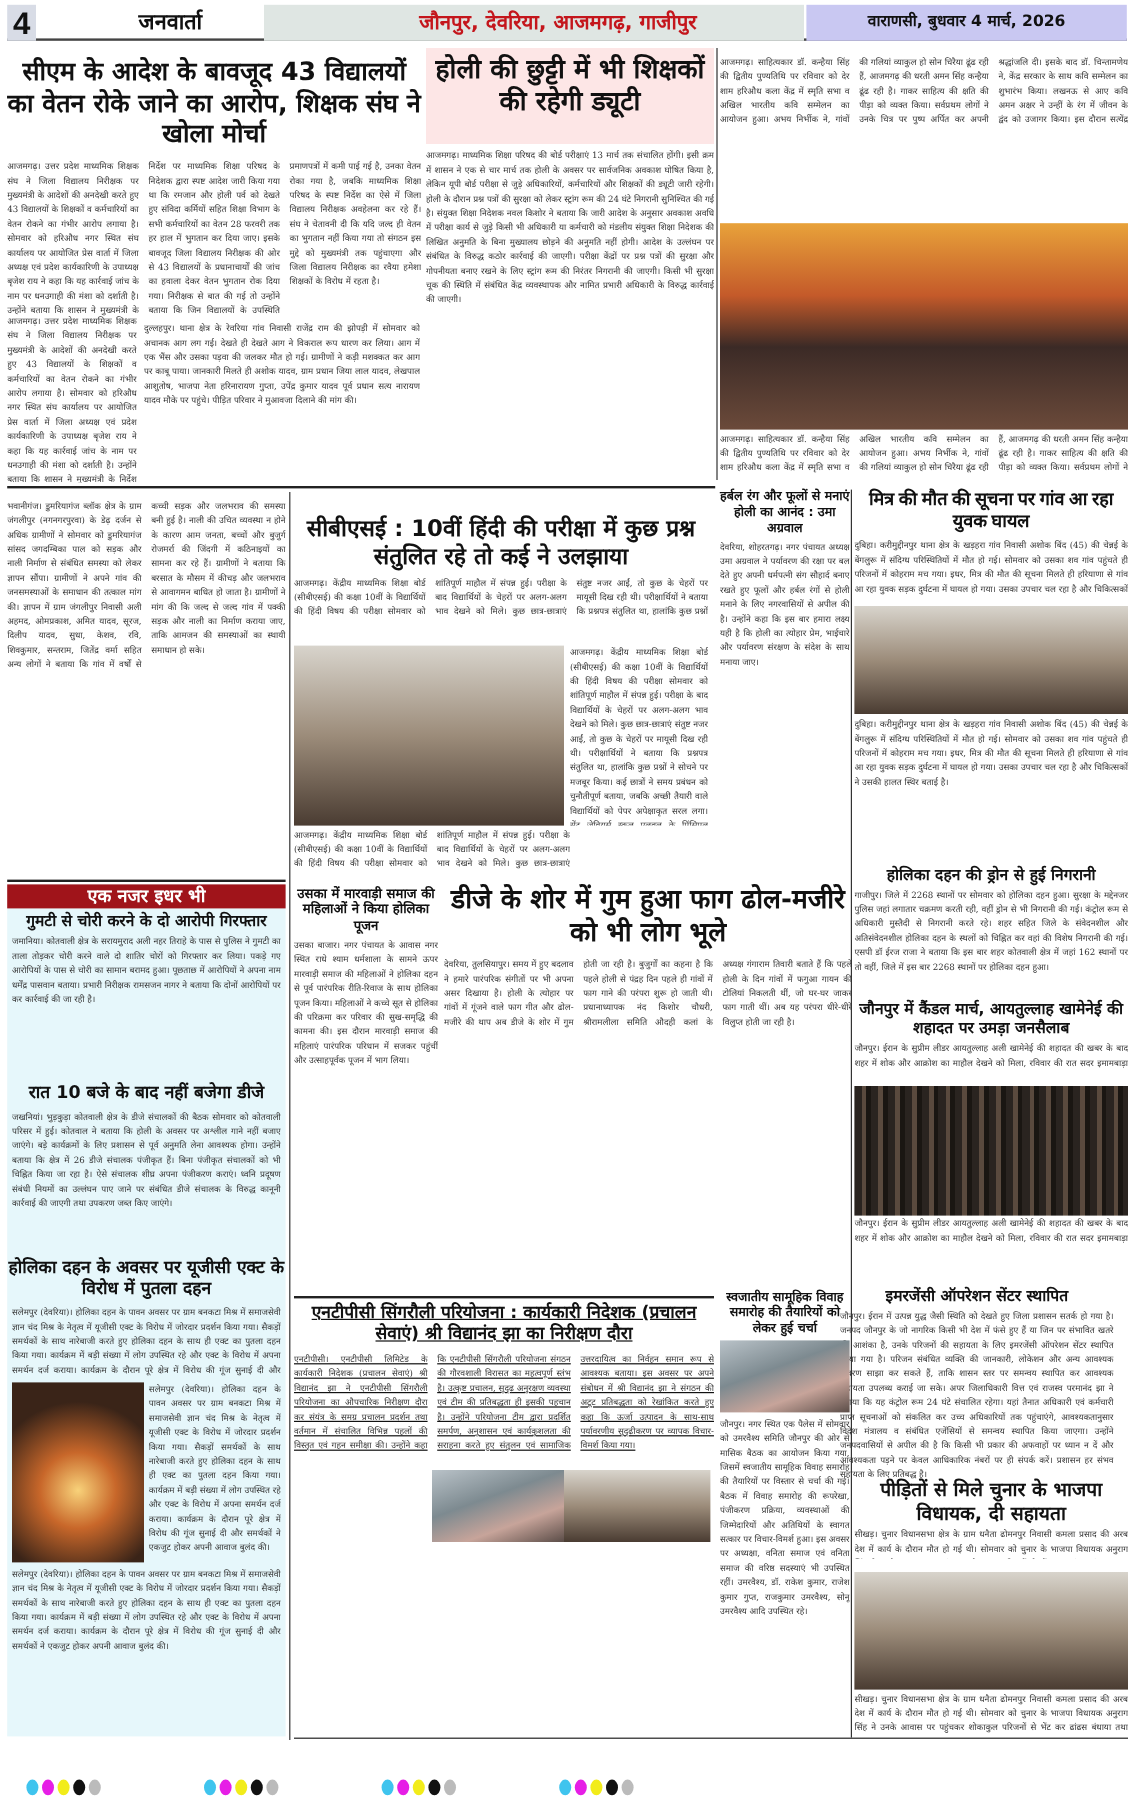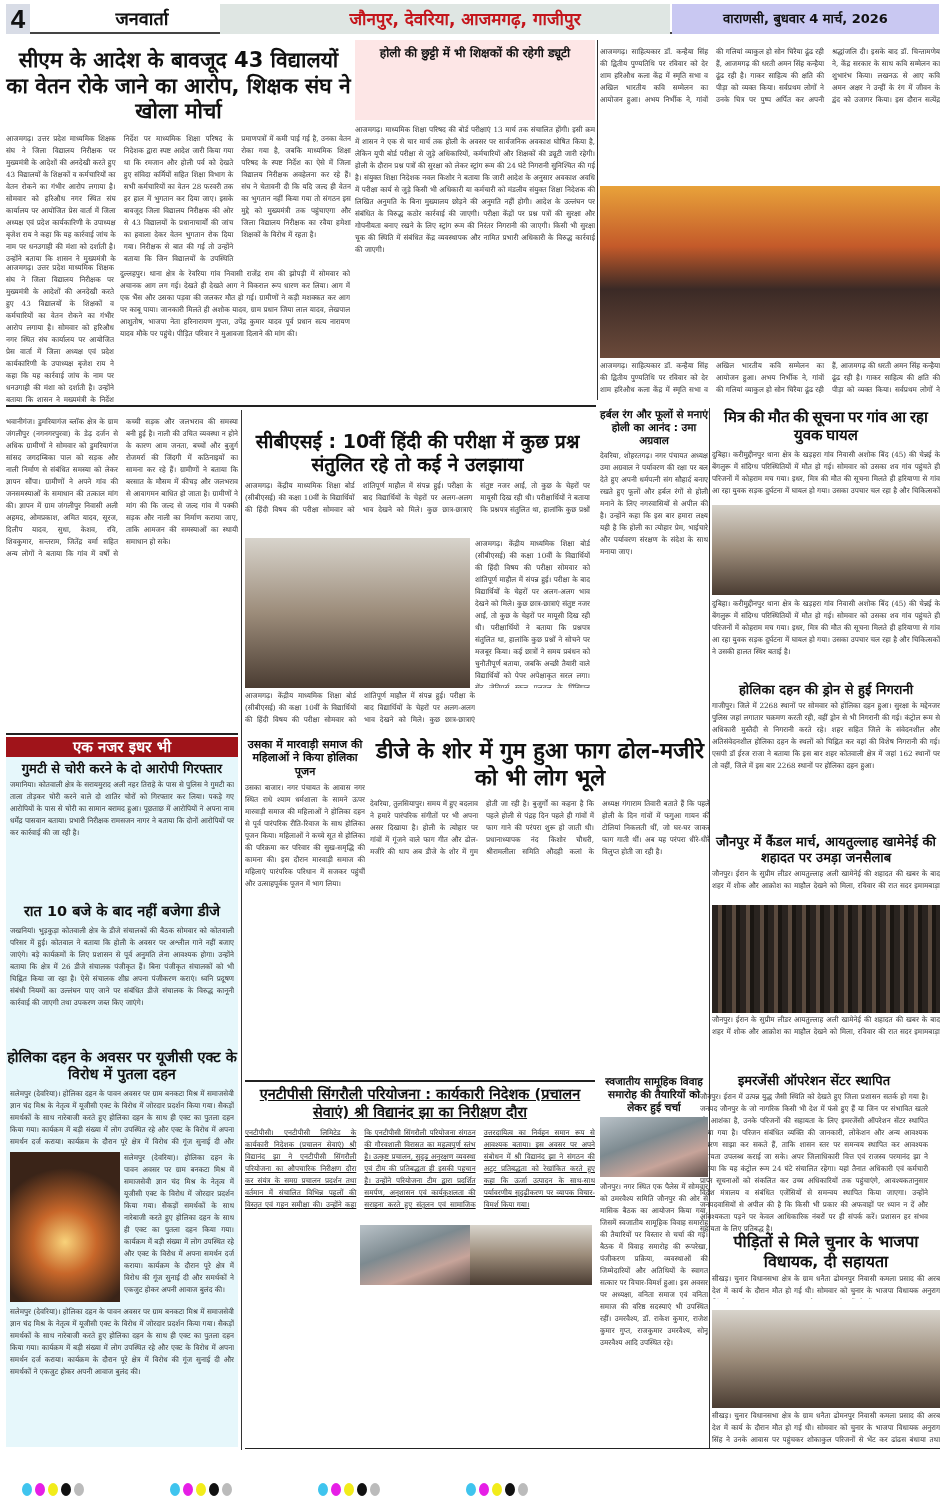--- a/index.html
+++ b/index.html
@@ -42,21 +42,21 @@
   <div class="hl" style="font-size:21px;">सीएम के आदेश के बावजूद 43 विद्यालयों का वेतन रोके जाने का आरोप, शिक्षक संघ ने खोला मोर्चा</div>
   <div class="body-text cols3" style="height:160px;margin-top:8px;">आजमगढ़। उत्तर प्रदेश माध्यमिक शिक्षक संघ ने जिला विद्यालय निरीक्षक पर मुख्यमंत्री के आदेशों की अनदेखी करते हुए 43 विद्यालयों के शिक्षकों व कर्मचारियों का वेतन रोकने का गंभीर आरोप लगाया है। सोमवार को हरिऔध नगर स्थित संघ कार्यालय पर आयोजित प्रेस वार्ता में जिला अध्यक्ष एवं प्रदेश कार्यकारिणी के उपाध्यक्ष बृजेश राय ने कहा कि यह कार्रवाई जांच के नाम पर धनउगाही की मंशा को दर्शाती है। उन्होंने बताया कि शासन ने मुख्यमंत्री के निर्देश पर माध्यमिक शिक्षा परिषद के निदेशक द्वारा स्पष्ट आदेश जारी किया गया था कि रमजान और होली पर्व को देखते हुए संविदा कर्मियों सहित शिक्षा विभाग के सभी कर्मचारियों का वेतन 28 फरवरी तक हर हाल में भुगतान कर दिया जाए। इसके बावजूद जिला विद्यालय निरीक्षक की ओर से 43 विद्यालयों के प्रधानाचार्यों की जांच का हवाला देकर वेतन भुगतान रोक दिया गया। निरीक्षक से बात की गई तो उन्होंने बताया कि जिन विद्यालयों के उपस्थिति प्रमाणपत्रों में कमी पाई गई है, उनका वेतन रोका गया है, जबकि माध्यमिक शिक्षा परिषद के स्पष्ट निर्देश का ऐसे में जिला विद्यालय निरीक्षक अवहेलना कर रहे हैं। संघ ने चेतावनी दी कि यदि जल्द ही वेतन का भुगतान नहीं किया गया तो संगठन इस मुद्दे को मुख्यमंत्री तक पहुंचाएगा और जिला विद्यालय निरीक्षक का रवैया हमेशा शिक्षकों के विरोध में रहता है।</div>
 </div>
 
 <div class="abs" style="left:120px;top:262px;width:230px;">
   <div class="body-text" style="height:72px;margin-top:6px;">दुल्लहपुर। थाना क्षेत्र के रेवरिया गांव निवासी राजेंद्र राम की झोपड़ी में सोमवार को अचानक आग लग गई। देखते ही देखते आग ने विकराल रूप धारण कर लिया। आग में एक भैंस और उसका पड़वा की जलकर मौत हो गई। ग्रामीणों ने कड़ी मशक्कत कर आग पर काबू पाया। जानकारी मिलते ही अशोक यादव, ग्राम प्रधान जिया लाल यादव, लेखपाल आशुतोष, भाजपा नेता हरिनारायण गुप्ता, उपेंद्र कुमार यादव पूर्व प्रधान सत्य नारायण यादव मौके पर पहुंचे। पीड़ित परिवार ने मुआवजा दिलाने की मांग की।</div>
 </div>
 <div class="abs body-text cols1" style="left:6px;top:262px;width:108px;height:140px;">आजमगढ़। उत्तर प्रदेश माध्यमिक शिक्षक संघ ने जिला विद्यालय निरीक्षक पर मुख्यमंत्री के आदेशों की अनदेखी करते हुए 43 विद्यालयों के शिक्षकों व कर्मचारियों का वेतन रोकने का गंभीर आरोप लगाया है। सोमवार को हरिऔध नगर स्थित संघ कार्यालय पर आयोजित प्रेस वार्ता में जिला अध्यक्ष एवं प्रदेश कार्यकारिणी के उपाध्यक्ष बृजेश राय ने कहा कि यह कार्रवाई जांच के नाम पर धनउगाही की मंशा को दर्शाती है। उन्होंने बताया कि शासन ने मुख्यमंत्री के निर्देश पर माध्यमिक शिक्षा परिषद के निदेशक द्वारा स्पष्ट आदेश जारी किया गया था कि रमजान और होली पर्व को देखते हुए संविदा कर्मियों सहित शिक्षा विभाग के सभी कर्मचारियों का वेतन 28 फरवरी तक हर हाल में भुगतान कर दिया जाए। इसके बावजूद जिला विद्यालय निरीक्षक की ओर से 43 विद्यालयों के प्रधानाचार्यों की जांच का हवाला देकर वेतन भुगतान रोक दिया गया। निरीक्षक से बात की गई तो उन्होंने बताया कि जिन विद्यालयों के उपस्थिति प्रमाणपत्रों में कमी पाई गई है, उनका वेतन रोका गया है, जबकि माध्यमिक शिक्षा परिषद के स्पष्ट निर्देश का ऐसे में जिला विद्यालय निरीक्षक अवहेलना कर रहे हैं। संघ ने चेतावनी दी कि यदि जल्द ही वेतन का भुगतान नहीं किया गया तो संगठन इस मुद्दे को मुख्यमंत्री तक पहुंचाएगा और जिला विद्यालय निरीक्षक का रवैया हमेशा शिक्षकों के विरोध में रहता है।</div>
 
 <div class="abs pinkbg" style="left:355px;top:40px;width:240px;height:80px;">
-  <div class="hl" style="font-size:12px;padding-top:6px;">होली की छुट्टी में भी शिक्षकों की रहेगी ड्यूटी</div>
+  <div class="hl" style="font-size:22px;padding-top:6px;">होली की छुट्टी में भी शिक्षकों की रहेगी ड्यूटी</div>
 </div>
 <div class="abs body-text" style="left:355px;top:124px;width:240px;height:276px;">आजमगढ़। माध्यमिक शिक्षा परिषद की बोर्ड परीक्षाएं 13 मार्च तक संचालित होंगी। इसी क्रम में शासन ने एक से चार मार्च तक होली के अवसर पर सार्वजनिक अवकाश घोषित किया है, लेकिन यूपी बोर्ड परीक्षा से जुड़े अधिकारियों, कर्मचारियों और शिक्षकों की ड्यूटी जारी रहेगी। होली के दौरान प्रश्न पत्रों की सुरक्षा को लेकर स्ट्रांग रूम की 24 घंटे निगरानी सुनिश्चित की गई है। संयुक्त शिक्षा निदेशक नवल किशोर ने बताया कि जारी आदेश के अनुसार अवकाश अवधि में परीक्षा कार्य से जुड़े किसी भी अधिकारी या कर्मचारी को मंडलीय संयुक्त शिक्षा निदेशक की लिखित अनुमति के बिना मुख्यालय छोड़ने की अनुमति नहीं होगी। आदेश के उल्लंघन पर संबंधित के विरुद्ध कठोर कार्रवाई की जाएगी। परीक्षा केंद्रों पर प्रश्न पत्रों की सुरक्षा और गोपनीयता बनाए रखने के लिए स्ट्रांग रूम की निरंतर निगरानी की जाएगी। किसी भी सुरक्षा चूक की स्थिति में संबंधित केंद्र व्यवस्थापक और नामित प्रभारी अधिकारी के विरुद्ध कार्रवाई की जाएगी।</div>
 
 <div class="abs" style="left:600px;top:40px;width:340px;">
   <div class="body-text cols3" style="height:62px;margin-top:6px;">आजमगढ़। साहित्यकार डॉ. कन्हैया सिंह की द्वितीय पुण्यतिथि पर रविवार को देर शाम हरिऔध कला केंद्र में स्मृति सभा व अखिल भारतीय कवि सम्मेलन का आयोजन हुआ। अभय निर्भीक ने, गांवों की गलियां व्याकुल हो सोन चिरैया ढूंढ रही हैं, आजमगढ़ की धरती अमन सिंह कन्हैया ढूंढ रही है। गाकर साहित्य की क्षति की पीड़ा को व्यक्त किया। सर्वप्रथम लोगों ने उनके चित्र पर पुष्प अर्पित कर अपनी श्रद्धांजलि दी। इसके बाद डॉ. चिन्तामणेय ने, केंद्र सरकार के साथ कवि सम्मेलन का शुभारंभ किया। लखनऊ से आए कवि अमन अक्षर ने उन्हीं के रंग में जीवन के द्वंद को उजागर किया। इस दौरान सत्येंद्र राय, डॉ. अशोक सिंह, डॉ. भक्तवत्सल आदि मौजूद थे।</div>
 </div>
 <div class="abs photo stage" style="left:600px;top:186px;width:340px;height:172px;"></div>
 <div class="abs body-text cols3" style="left:600px;top:360px;width:340px;height:42px;">आजमगढ़। साहित्यकार डॉ. कन्हैया सिंह की द्वितीय पुण्यतिथि पर रविवार को देर शाम हरिऔध कला केंद्र में स्मृति सभा व अखिल भारतीय कवि सम्मेलन का आयोजन हुआ। अभय निर्भीक ने, गांवों की गलियां व्याकुल हो सोन चिरैया ढूंढ रही हैं, आजमगढ़ की धरती अमन सिंह कन्हैया ढूंढ रही है। गाकर साहित्य की क्षति की पीड़ा को व्यक्त किया। सर्वप्रथम लोगों ने उनके चित्र पर पुष्प अर्पित कर अपनी श्रद्धांजलि दी। इसके बाद डॉ. चिन्तामणेय ने, केंद्र सरकार के साथ कवि सम्मेलन का शुभारंभ किया। लखनऊ से आए कवि अमन अक्षर ने उन्हीं के रंग में जीवन के द्वंद को उजागर किया। इस दौरान सत्येंद्र राय, डॉ. अशोक सिंह, डॉ. भक्तवत्सल आदि मौजूद थे।</div>
 
 <div class="abs rule" style="left:6px;top:405px;width:590px;"></div>
@@ -105,21 +105,21 @@
   <div class="hl" style="font-size:11px;">उसका में मारवाड़ी समाज की महिलाओं ने किया होलिका पूजन</div>
   <div class="body-text" style="height:340px;margin-top:4px;">उसका बाजार। नगर पंचायत के आवास नगर स्थित राधे श्याम धर्मशाला के सामने ऊपर मारवाड़ी समाज की महिलाओं ने होलिका दहन से पूर्व पारंपरिक रीति-रिवाज के साथ होलिका पूजन किया। महिलाओं ने कच्चे सूत से होलिका की परिक्रमा कर परिवार की सुख-समृद्धि की कामना की। इस दौरान मारवाड़ी समाज की महिलाएं पारंपरिक परिधान में सजकर पहुंचीं और उत्साहपूर्वक पूजन में भाग लिया।</div>
 </div>
 
 <div class="abs" style="left:370px;top:738px;width:340px;">
   <div class="hl" style="font-size:22px;">डीजे के शोर में गुम हुआ फाग ढोल-मजीरे को भी लोग भूले</div>
   <div class="body-text cols3" style="height:330px;margin-top:6px;">देवरिया, तुलसियापुर। समय में हुए बदलाव ने हमारे पारंपरिक संगीतों पर भी अपना असर दिखाया है। होली के त्योहार पर गांवों में गूंजने वाले फाग गीत और ढोल-मजीरे की थाप अब डीजे के शोर में गुम होती जा रही है। बुजुर्गों का कहना है कि पहले होली से पंद्रह दिन पहले ही गांवों में फाग गाने की परंपरा शुरू हो जाती थी। प्रधानाध्यापक नंद किशोर चौधरी, श्रीरामलीला समिति औदही कलां के अध्यक्ष गंगाराम तिवारी बताते हैं कि पहले होली के दिन गांवों में फगुआ गायन की टोलियां निकलती थीं, जो घर-घर जाकर फाग गाती थीं। अब यह परंपरा धीरे-धीरे विलुप्त होती जा रही है।</div>
 </div>
 
 <div class="abs" style="left:712px;top:682px;width:228px;">
-  <div class="hl" style="font-size:13px;">होलिका दहन की ड्रोन से हुई निगरानी</div>
+  <div class="hl" style="font-size:13px;margin-top:40px;">होलिका दहन की ड्रोन से हुई निगरानी</div>
   <div class="body-text" style="height:130px;margin-top:2px;">गाजीपुर। जिले में 2268 स्थानों पर सोमवार को होलिका दहन हुआ। सुरक्षा के मद्देनजर पुलिस जहां लगातार चक्रमण करती रही, वहीं ड्रोन से भी निगरानी की गई। कंट्रोल रूम से अधिकारी मुस्तैदी से निगरानी करते रहे। शहर सहित जिले के संवेदनशील और अतिसंवेदनशील होलिका दहन के स्थलों को चिह्नित कर वहां की विशेष निगरानी की गई। एसपी डॉ ईरज राजा ने बताया कि इस बार शहर कोतवाली क्षेत्र में जहां 162 स्थानों पर तो वहीं, जिले में इस बार 2268 स्थानों पर होलिका दहन हुआ।</div>
 </div>
 
 <div class="abs" style="left:712px;top:834px;width:228px;">
   <div class="hl" style="font-size:13px;">जौनपुर में कैंडल मार्च, आयतुल्लाह खामेनेई की शहादत पर उमड़ा जनसैलाब</div>
   <div class="body-text" style="height:24px;margin-top:2px;">जौनपुर। ईरान के सुप्रीम लीडर आयतुल्लाह अली खामेनेई की शहादत की खबर के बाद शहर में शोक और आक्रोश का माहौल देखने को मिला, रविवार की रात सदर इमामबाड़ा से मौलाना सफदर हुसैन जैदी एवं अंजुमन शमशीर हैदरी के नेतृत्व में विशाल कैंडल मार्च निकाला गया, जो ईदगाह परिसर पहुंचकर संपन्न हुआ।</div>
 </div>
 <div class="abs photo crowd" style="left:712px;top:905px;width:228px;height:108px;"></div>
 <div class="abs body-text" style="left:712px;top:1014px;width:228px;height:24px;">जौनपुर। ईरान के सुप्रीम लीडर आयतुल्लाह अली खामेनेई की शहादत की खबर के बाद शहर में शोक और आक्रोश का माहौल देखने को मिला, रविवार की रात सदर इमामबाड़ा से मौलाना सफदर हुसैन जैदी एवं अंजुमन शमशीर हैदरी के नेतृत्व में विशाल कैंडल मार्च निकाला गया, जो ईदगाह परिसर पहुंचकर संपन्न हुआ।</div>
 

